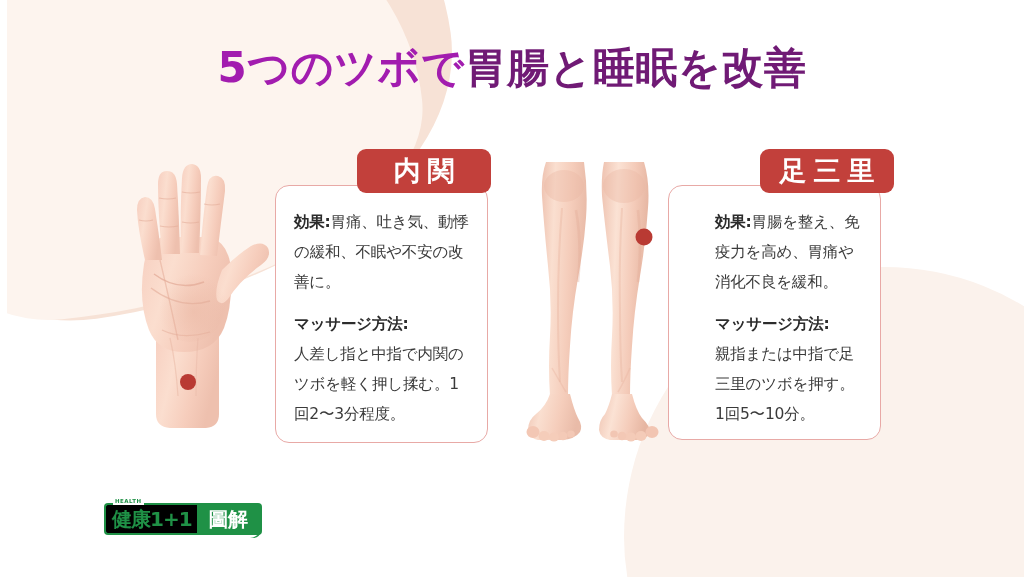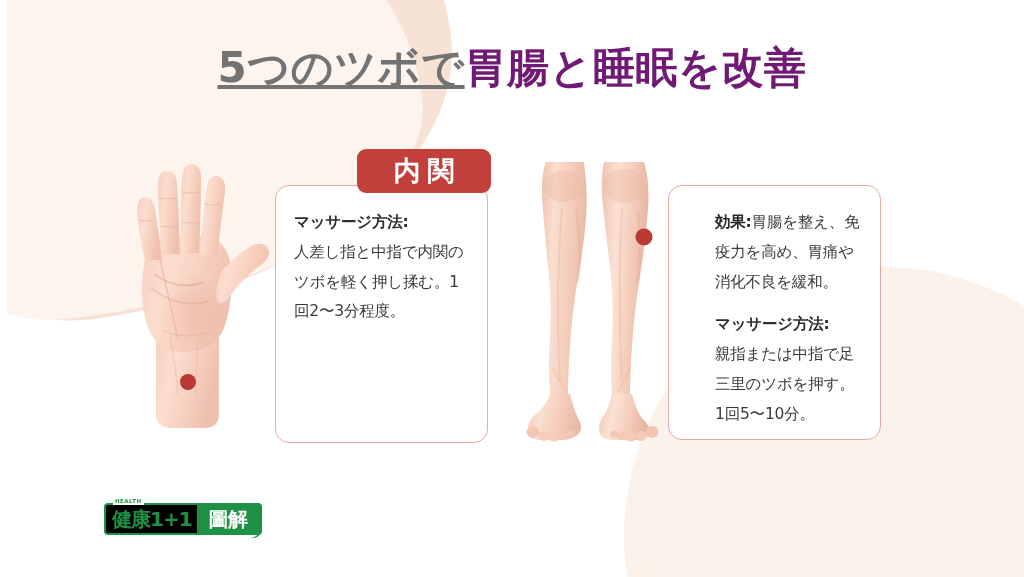--- a/index.html
+++ b/index.html
@@ -67,21 +67,21 @@
     left: 0;
     top: 40px;
     width: 1024px;
     text-align: center;
     z-index: 5;
     font-size: 42px;
     font-weight: bold;
     letter-spacing: 0.5px;
     white-space: nowrap;
   }
-  .title .t-orange { color: #737373; text-decoration: underline; }
+  .title .t-orange { color: #a21caf; }
   .title .t-dark   { color: #701a75; }
 
   
   .art { position: absolute; z-index: 4; }
 
   #hand-art { left: 118px; top: 152px; width: 160px; height: 290px; }
   #legs-art { left: 520px; top: 160px; width: 160px; height: 300px; }
 
   
   .card {
@@ -285,38 +285,42 @@
     <path d="M118 50 Q122 84 118 122" stroke="#e3ab96" stroke-width="2.6" fill="none" opacity="0.34"></path>
     <path d="M32 208 Q40 222 46 232" stroke="#e8b49f" stroke-width="1.5" fill="none" opacity="0.4"></path>
     <path d="M110 208 Q104 222 98 232" stroke="#e8b49f" stroke-width="1.5" fill="none" opacity="0.4"></path>
 
     <circle cx="124" cy="77" r="8.5" fill="#b93a33"></circle>
   </svg>
 
   <div class="card" id="card-neiguan">
     <div class="card-body">
       <p class="card-section">
+        <span class="lbl">効果:</span><span>胃痛、吐き気、動悸の緩和、不眠や不安の改善に。</span>
+      </p>
+      <p class="card-section">
         <span class="lbl">マッサージ方法:</span><br>
         <span>人差し指と中指で内関のツボを軽く押し揉む。1回2〜3分程度。</span>
       </p>
     </div>
   </div>
   <div class="badge" id="badge-neiguan">内関</div>
 
   <div class="card" id="card-zusanli">
     <div class="card-body">
       <p class="card-section">
         <span class="lbl">効果:</span><span>胃腸を整え、免疫力を高め、胃痛や消化不良を緩和。</span>
       </p>
       <p class="card-section">
         <span class="lbl">マッサージ方法:</span><br>
         <span>親指または中指で足三里のツボを押す。1回5〜10分。</span>
       </p>
     </div>
   </div>
+  <div class="badge" id="badge-zusanli">足三里</div>
 
   <div id="logo">
     <div class="logo-left">
       <span class="logo-health">HEALTH</span>
       <span>健康1+1</span>
     </div>
     <div class="logo-right">
       <span>圖解</span>
       <svg class="logo-leaf" viewBox="0 0 11 9">
         <path d="M0 9 Q6 9 11 2 Q10 8 4 9 Z" fill="#1f9146"></path>

